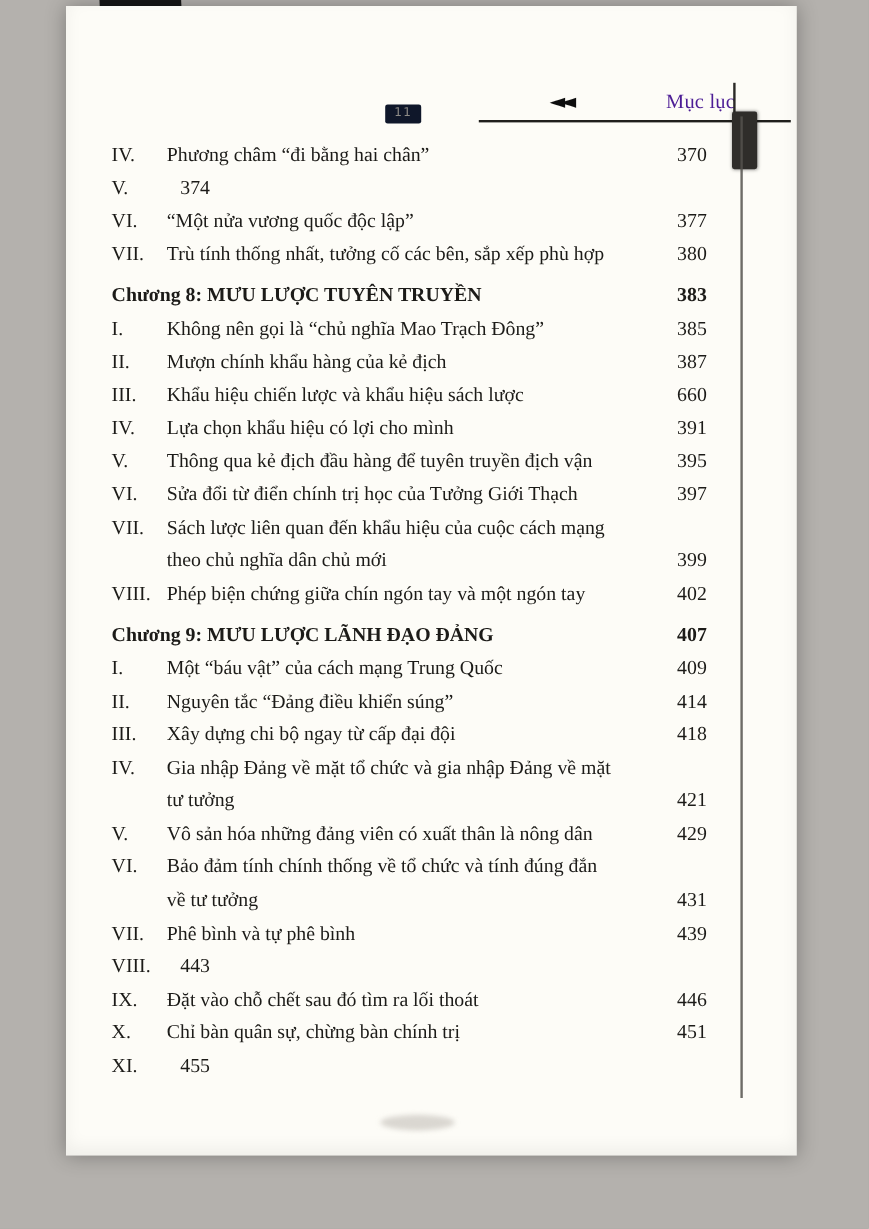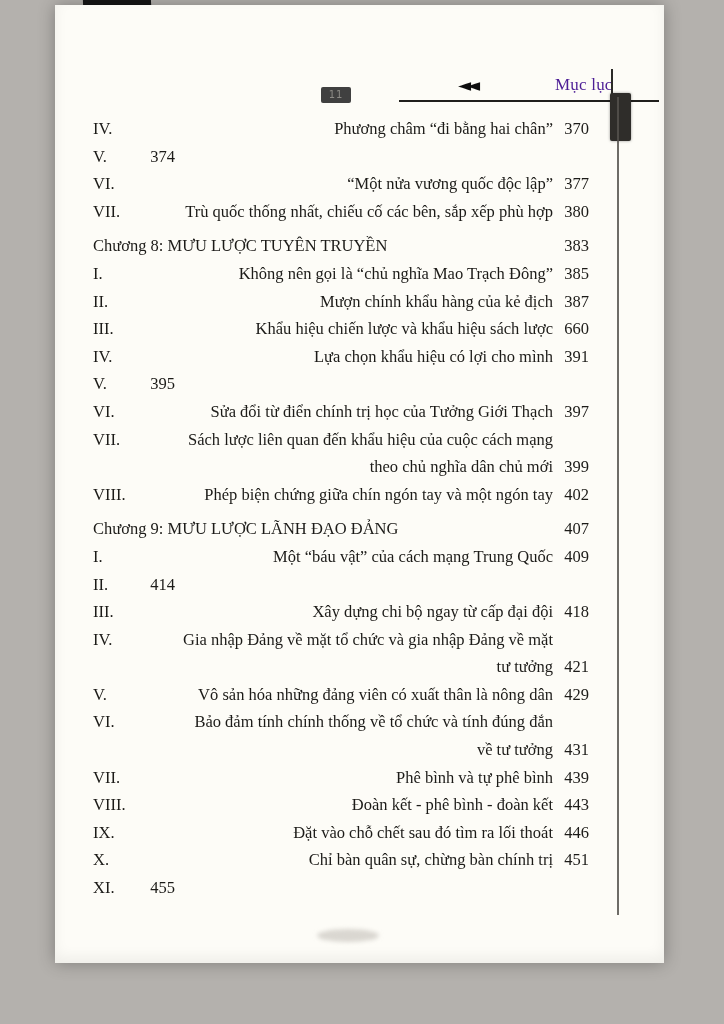--- a/index.html
+++ b/index.html
@@ -19,38 +19,38 @@
     box-shadow:0 0 16px rgba(0,0,0,.30), inset 0 -6px 14px rgba(0,0,0,.06);
   }
   
   .corner-strip{position:absolute;left:83px;top:-4px;width:68px;height:12px;background:#161616;transform:rotate(-2.5deg);}
   .edge-bar{position:absolute;left:555px;top:88px;width:21px;height:48px;background:#2f2d2a;border-radius:2px;box-shadow:0 0 3px rgba(0,0,0,.4);}
   .edge-line{position:absolute;left:562px;top:92px;width:2px;height:818px;background:#55524d;opacity:.85;}
   .smudge{position:absolute;left:262px;top:924px;width:62px;height:13px;background:#dad7d1;border-radius:50%;filter:blur(2px);}
   
   .badge{
     position:absolute;left:266px;top:82px;width:30px;height:16px;
-    background:#404040;color:#8d8b86;font-family:"DejaVu Sans","Liberation Sans",sans-serif;
+    background:#0f172a;color:#8d8b86;font-family:"DejaVu Sans","Liberation Sans",sans-serif;
     font-size:10px;line-height:16px;text-align:center;letter-spacing:1px;border-radius:2px;
   }
   .arrows{
     position:absolute;left:403px;top:70px;color:#0d0d0d;
     font-family:"DejaVu Sans","Liberation Sans",sans-serif;
     font-size:17px;letter-spacing:-4px;line-height:20px;
   }
   .header-title{position:absolute;left:500px;top:70px;font-size:17px;color:#4c1d95;letter-spacing:.2px;}
   .header-tick{position:absolute;left:556px;top:64px;width:2px;height:38px;background:#2b2a27;}
   .header-rule{position:absolute;left:344px;top:95px;width:260px;height:2px;background:#201f1c;}
   
   .toc{position:absolute;left:38px;top:110px;width:496px;color:var(--ink);}
   .row{display:flex;align-items:stretch;font-size:16.5px;line-height:27.6px;}
   .numeral{flex:none;width:46px;align-self:flex-start;white-space:pre;}
-  .text{flex:1;align-self:flex-start;white-space:pre-line;text-align:right;}
+  .text{flex:1;align-self:flex-start;white-space:pre-line;}
   .page-num{flex:none;min-width:30px;margin-left:6px;align-self:flex-end;text-align:right;}
-  .heading-row{font-weight:normal;margin-top:7px;justify-content:center;}
+  .heading-row{font-weight:bold;margin-top:7px;justify-content:center;}
   .heading-row .heading-text{flex:1;white-space:pre;}
 </style>
 </head>
 <body>
 
 <div class="viewport">
   <div class="corner-strip"></div>
 
   <div class="page">
 
@@ -74,21 +74,21 @@
           <span class="numeral">V.</span>
           <span class="page-num">374</span>
         </div>
         <div class="row">
           <span class="numeral">VI.</span>
           <span class="text">“Một nửa vương quốc độc lập”</span>
           <span class="page-num">377</span>
         </div>
         <div class="row">
           <span class="numeral">VII.</span>
-          <span class="text">Trù quốc thống nhất, chiếu cố các bên, sắp xếp phù hợp</span>
+          <span class="text">Trù tính thống nhất, tưởng cố các bên, sắp xếp phù hợp</span>
           <span class="page-num">380</span>
         </div>
         <div class="row heading-row">
           <span class="heading-text">Chương 8: MƯU LƯỢC TUYÊN TRUYỀN</span>
           <span class="page-num">383</span>
         </div>
         <div class="row">
           <span class="numeral">I.</span>
           <span class="text">Không nên gọi là “chủ nghĩa Mao Trạch Đông”</span>
           <span class="page-num">385</span>
@@ -103,20 +103,21 @@
           <span class="text">Khẩu hiệu chiến lược và khẩu hiệu sách lược</span>
           <span class="page-num">660</span>
         </div>
         <div class="row">
           <span class="numeral">IV.</span>
           <span class="text">Lựa chọn khẩu hiệu có lợi cho mình</span>
           <span class="page-num">391</span>
         </div>
         <div class="row">
           <span class="numeral">V.</span>
+          <span class="text">Thông qua kẻ địch đầu hàng để tuyên truyền địch vận</span>
           <span class="page-num">395</span>
         </div>
         <div class="row">
           <span class="numeral">VI.</span>
           <span class="text">Sửa đổi từ điển chính trị học của Tưởng Giới Thạch</span>
           <span class="page-num">397</span>
         </div>
         <div class="row">
           <span class="numeral">VII.</span>
           <span class="text">Sách lược liên quan đến khẩu hiệu của cuộc cách mạng
@@ -132,20 +133,21 @@
           <span class="heading-text">Chương 9: MƯU LƯỢC LÃNH ĐẠO ĐẢNG</span>
           <span class="page-num">407</span>
         </div>
         <div class="row">
           <span class="numeral">I.</span>
           <span class="text">Một “báu vật” của cách mạng Trung Quốc</span>
           <span class="page-num">409</span>
         </div>
         <div class="row">
           <span class="numeral">II.</span>
+          <span class="text">Nguyên tắc “Đảng điều khiển súng”</span>
           <span class="page-num">414</span>
         </div>
         <div class="row">
           <span class="numeral">III.</span>
           <span class="text">Xây dựng chi bộ ngay từ cấp đại đội</span>
           <span class="page-num">418</span>
         </div>
         <div class="row">
           <span class="numeral">IV.</span>
           <span class="text">Gia nhập Đảng về mặt tổ chức và gia nhập Đảng về mặt
@@ -163,21 +165,20 @@
 về tư tưởng</span>
           <span class="page-num">431</span>
         </div>
         <div class="row">
           <span class="numeral">VII.</span>
           <span class="text">Phê bình và tự phê bình</span>
           <span class="page-num">439</span>
         </div>
         <div class="row">
           <span class="numeral">VIII.</span>
-          <span class="text">Đoàn kết - phê bình - đoàn kết</span>
           <span class="page-num">443</span>
         </div>
         <div class="row">
           <span class="numeral">IX.</span>
           <span class="text">Đặt vào chỗ chết sau đó tìm ra lối thoát</span>
           <span class="page-num">446</span>
         </div>
         <div class="row">
           <span class="numeral">X.</span>
           <span class="text">Chỉ bàn quân sự, chừng bàn chính trị</span>

